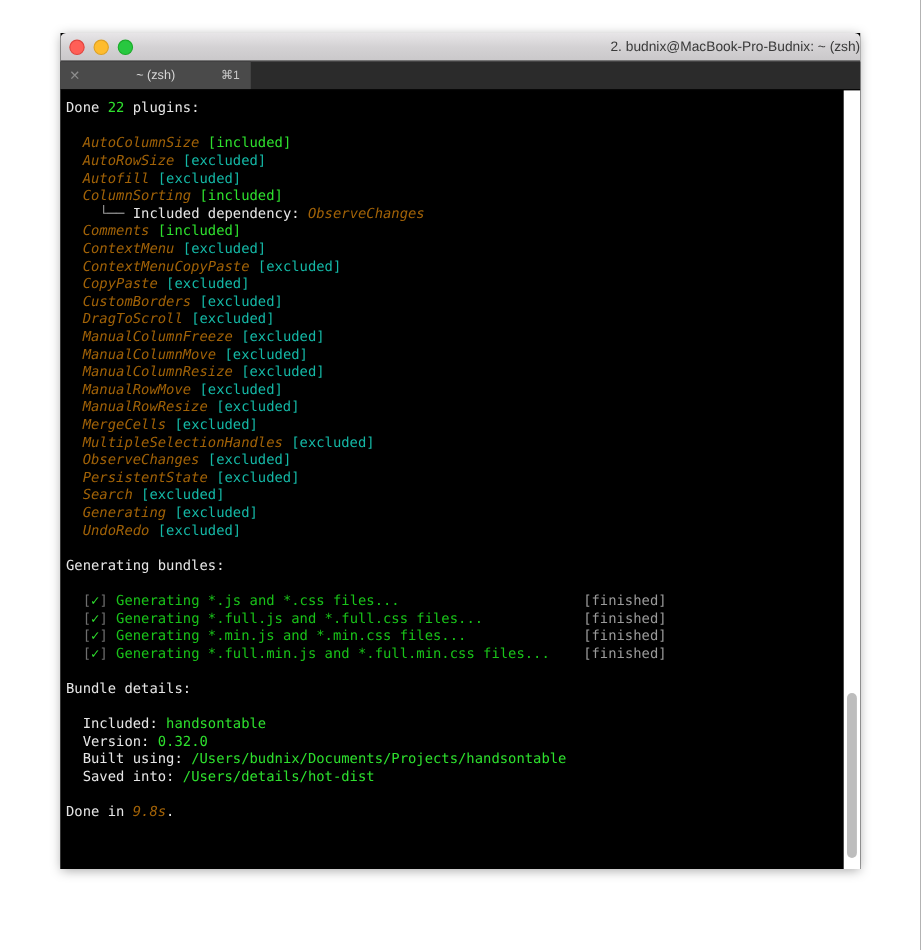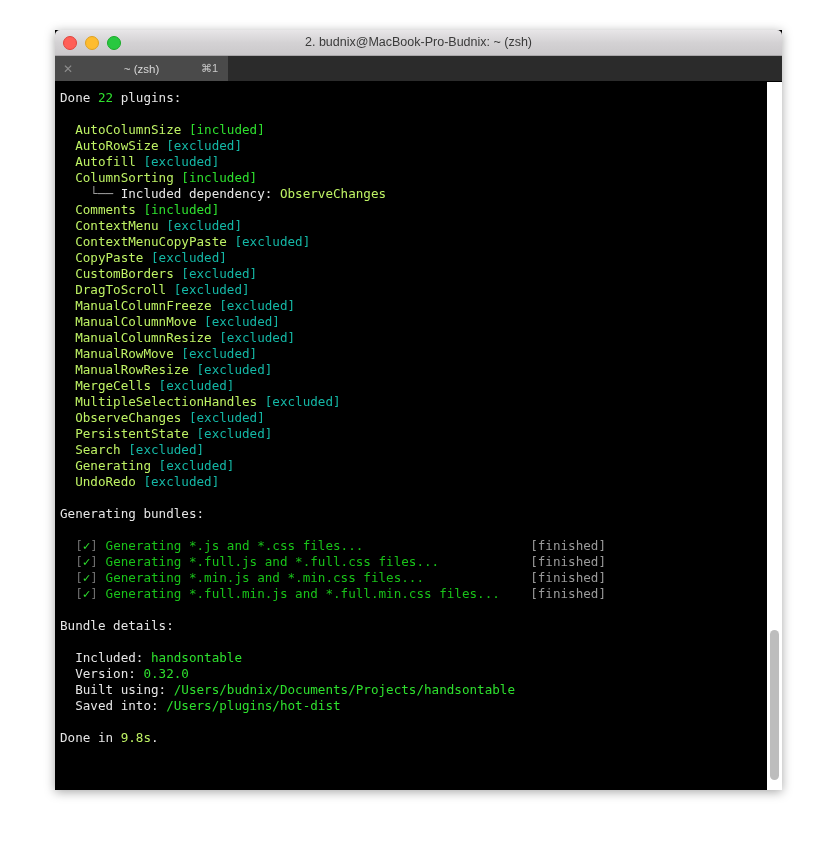--- a/index.html
+++ b/index.html
@@ -47,21 +47,21 @@
     border-radius: 50%;
   }
   .light-close  { background: #ff5f57; border: 1px solid #e0443e; }
   .light-min    { background: #febc2e; border: 1px solid #dea123; }
   .light-max    { background: #28c840; border: 1px solid #1aab29; }
 
   .title-text {
     position: absolute;
     left: 0; right: 0; top: 0;
     line-height: 25px;
-    text-align: center;
+    text-align: right;
     font-family: "Liberation Sans", sans-serif;
     font-size: 12.5px;
     color: #3a3a3a;
     white-space: nowrap;
   }
 
   
   .tabbar {
     height: 25px;
     background: #2b2b2b;
@@ -120,21 +120,21 @@
     font-size: 12.6px;
     line-height: 16px;
     color: #d8d8d8;
     white-space: pre;
   }
 
   
   .c-white  { color: #e6e6e6; }
   .c-green  { color: #19c319; }
   .c-bgreen { color: #2ee02e; }
-  .c-yellow { color: #bef264; }
+  .c-yellow { color: #a16207; font-style: italic; }
   .c-red    { color: #14b8a6; }
   .c-gray   { color: #9a9a9a; }
   .c-dim    { color: #6e6e6e; }
 
   .blank { display: block; height: 16px; }
 
   
   .scrollbar {
     position: absolute;
     right: 0;
@@ -204,21 +204,21 @@
 <span>  <span class="c-yellow">UndoRedo</span> <span class="c-red">[excluded]</span></span>
 </span><span class="blank"></span><span class="c-white">Generating bundles:</span>
 <span class="blank"></span><span id="bundle-lines"><span>  <span class="c-dim">[</span><span class="c-bgreen">✓</span><span class="c-dim">]</span> <span class="c-green">Generating *.js and *.css files...</span>                      <span class="c-gray">[finished]</span></span>
 <span>  <span class="c-dim">[</span><span class="c-bgreen">✓</span><span class="c-dim">]</span> <span class="c-green">Generating *.full.js and *.full.css files...</span>            <span class="c-gray">[finished]</span></span>
 <span>  <span class="c-dim">[</span><span class="c-bgreen">✓</span><span class="c-dim">]</span> <span class="c-green">Generating *.min.js and *.min.css files...</span>              <span class="c-gray">[finished]</span></span>
 <span>  <span class="c-dim">[</span><span class="c-bgreen">✓</span><span class="c-dim">]</span> <span class="c-green">Generating *.full.min.js and *.full.min.css files...</span>    <span class="c-gray">[finished]</span></span>
 </span><span class="blank"></span><span class="c-white">Bundle details:</span>
 <span class="blank"></span><span id="detail-lines"><span>  <span class="c-white">Included:</span> <span class="c-bgreen">handsontable</span></span>
 <span>  <span class="c-white">Version:</span> <span class="c-bgreen">0.32.0</span></span>
 <span>  <span class="c-white">Built using:</span> <span class="c-bgreen">/Users/budnix/Documents/Projects/handsontable</span></span>
-<span>  <span class="c-white">Saved into:</span> <span class="c-bgreen">/Users/plugins/hot-dist</span></span>
+<span>  <span class="c-white">Saved into:</span> <span class="c-bgreen">/Users/details/hot-dist</span></span>
 </span><span class="blank"></span><span><span class="c-white">Done in </span><span class="c-yellow">9.8s</span><span class="c-white">.</span></span></pre>
 
     </div>
 
     <div class="scrollbar">
       <div class="scrollthumb"></div>
     </div>
   </div>
 </div>
 

